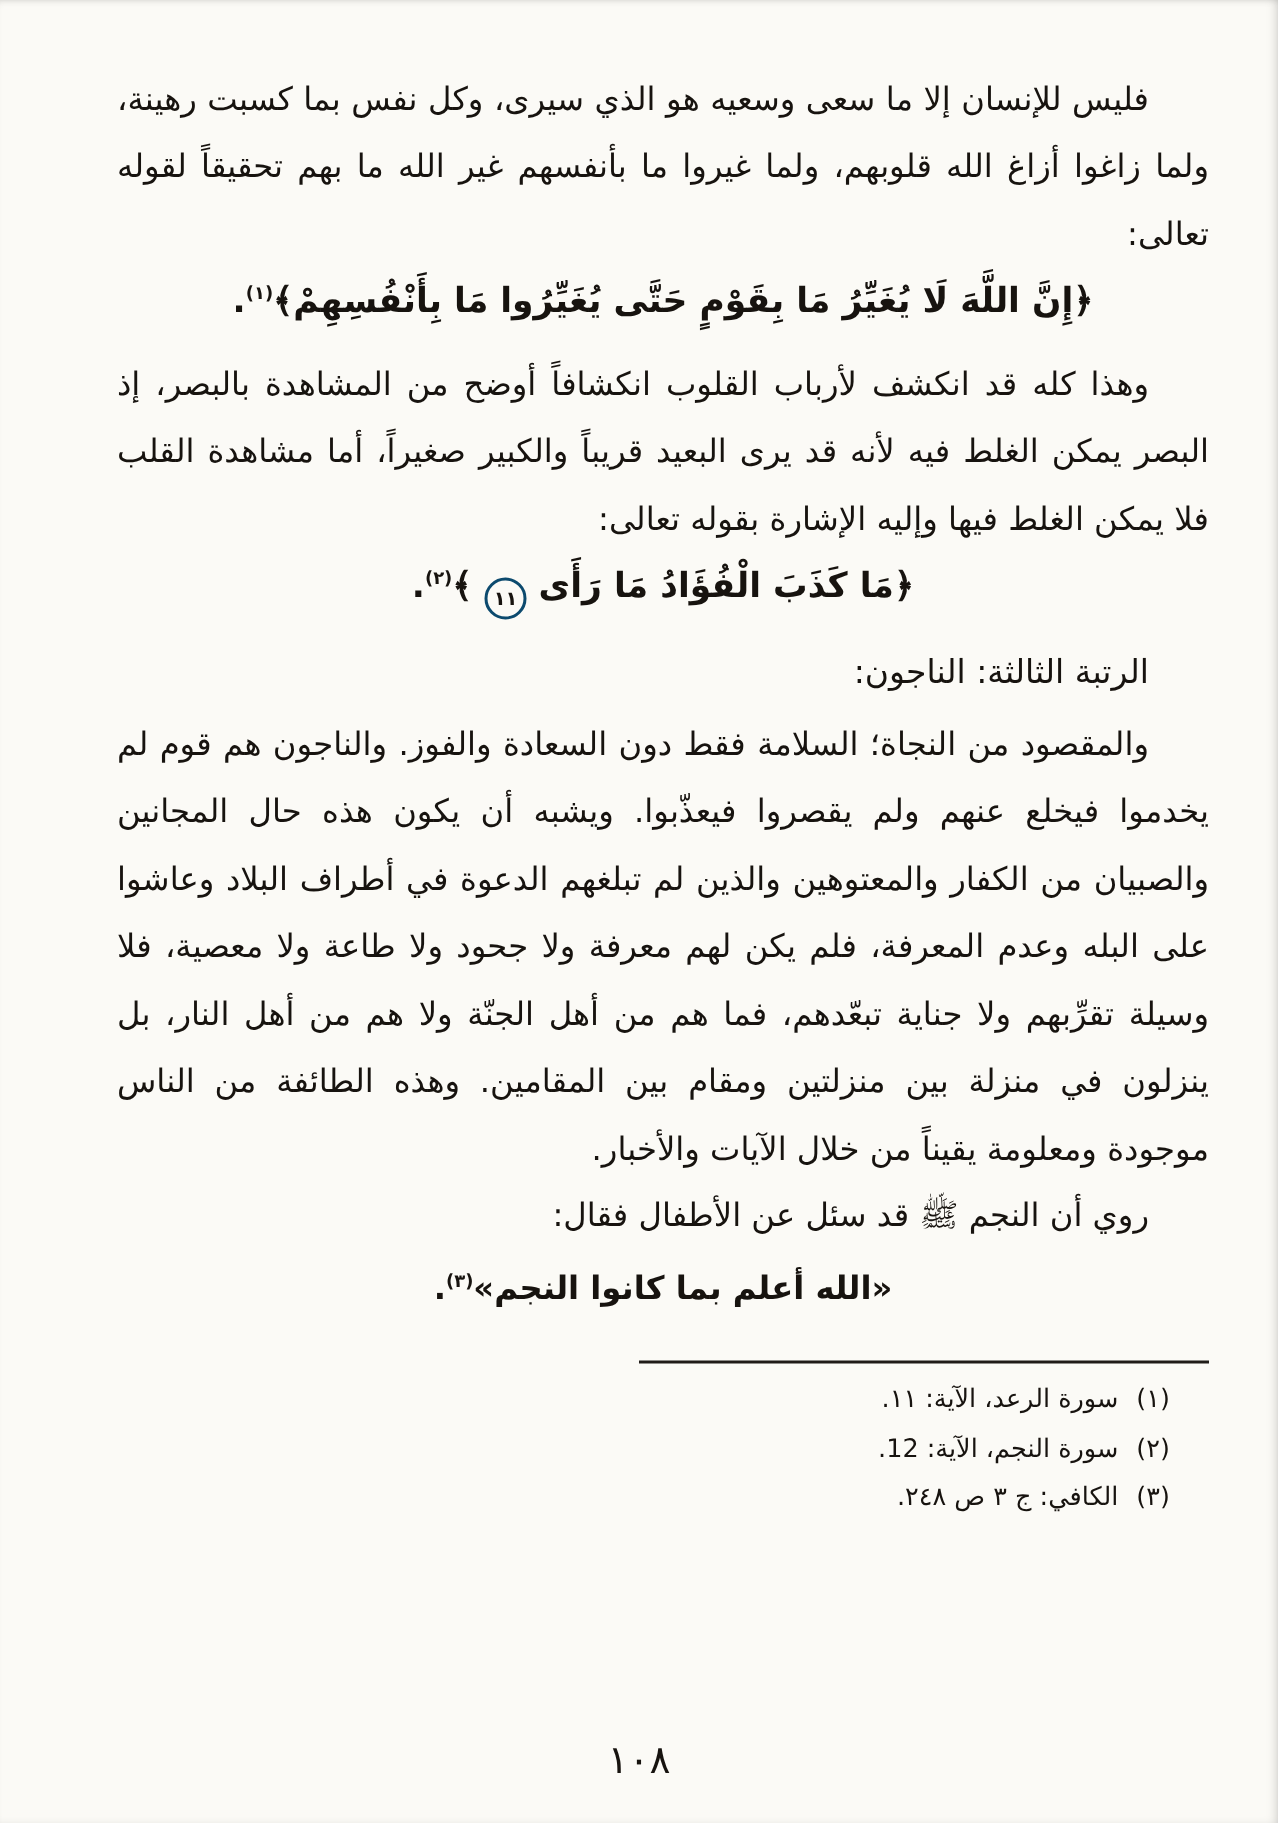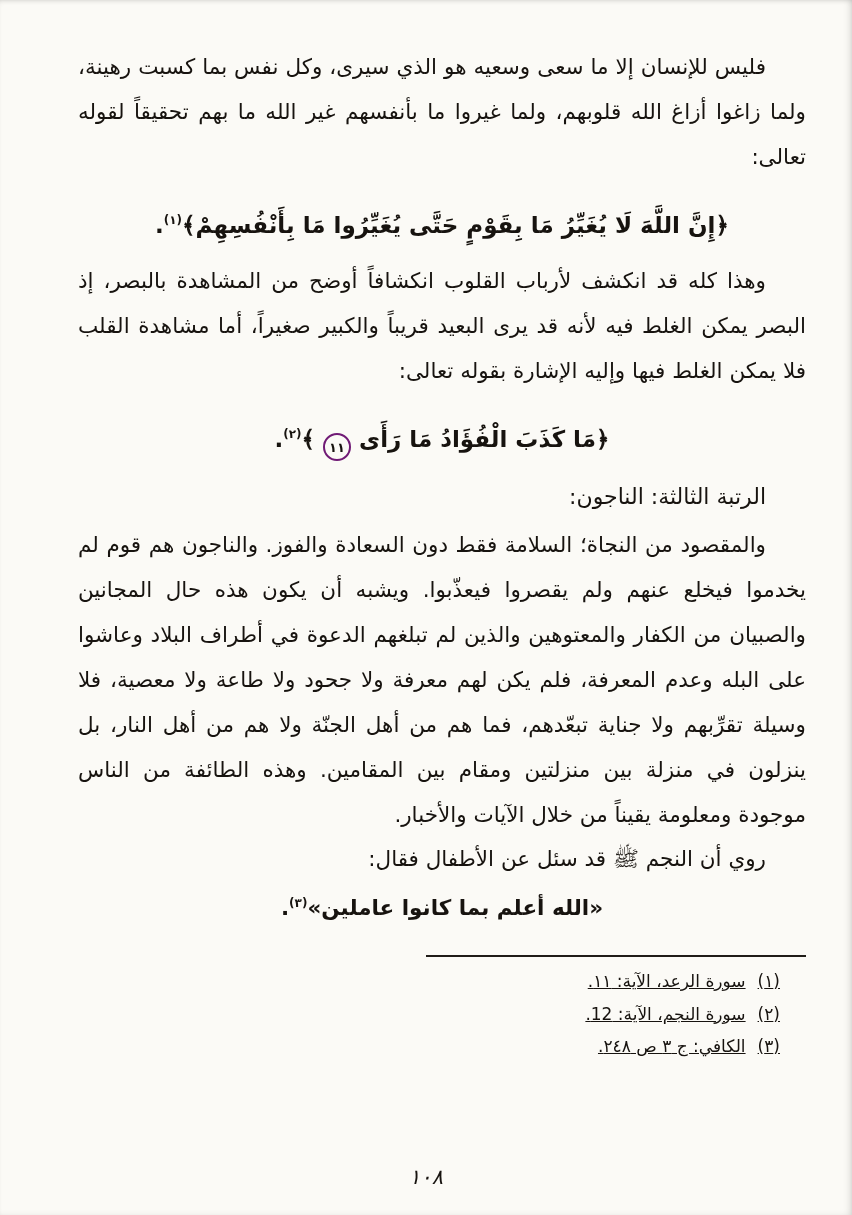--- a/index.html
+++ b/index.html
@@ -22,21 +22,21 @@
     font-size: 21.5px;
     line-height: 2.09;
     text-align: justify;
     text-indent: 40px;
   }
   .verse {
     text-align: center;
     font-weight: bold;
     font-size: 23px;
     line-height: 1.9;
-    margin: 24px 0 12px;
+    margin: 0 0 12px;
   }
   .fn-ref {
     font-size: 12px;
     font-weight: bold;
   }
   .heading {
     margin: 6px 0 4px;
     font-size: 22px;
     font-weight: normal;
     line-height: 2.05;
@@ -46,49 +46,48 @@
     text-align: center;
     font-weight: bold;
     font-size: 21.5px;
     margin: 6px 0 10px;
     line-height: 1.9;
   }
   .ayah-circle {
     display: inline-block;
     width: 28px;
     height: 28px;
-    border: 2px solid #701a75;
+    border: 2px solid #0c4a6e;
     border-radius: 50%;
     font-size: 13px;
     font-weight: bold;
     line-height: 25px;
     text-align: center;
     vertical-align: -5px;
     margin: 0 8px;
   }
   .footnotes {
     margin-top: 26px;
     font-size: 17px;
     line-height: 1.9;
   }
   .fn-divider {
     width: 380px;
     border-top: 2px solid #201c18;
     margin: 0 0 8px auto; 
   }
-  .fn-item { padding-right: 26px; text-decoration: underline; }
+  .fn-item { padding-right: 26px; }
   .fn-marker { margin-left: 12px; }
   .page-number {
     position: absolute;
     bottom: 26px;
     left: 0; right: 0;
     text-align: center;
-    font-size: 21px;
+    font-size: 26px;
     letter-spacing: 3px;
-    font-style: italic;
   }
 </style>
 </head>
 <body>
 
 <div class="page">
 
   <p class="body-par">فليس للإنسان إلا ما سعى وسعيه هو الذي سيرى، وكل نفس بما كسبت رهينة، ولما زاغوا أزاغ الله قلوبهم، ولما غيروا ما بأنفسهم غير الله ما بهم تحقيقاً لقوله تعالى:</p>
 
   <div class="verse"><span>﴿إِنَّ اللَّهَ لَا يُغَيِّرُ مَا بِقَوْمٍ حَتَّى يُغَيِّرُوا مَا بِأَنْفُسِهِمْ﴾</span><sup class="fn-ref">(١)</sup><span>.</span></div>
@@ -96,21 +95,21 @@
   <p class="body-par">وهذا كله قد انكشف لأرباب القلوب انكشافاً أوضح من المشاهدة بالبصر، إذ البصر يمكن الغلط فيه لأنه قد يرى البعيد قريباً والكبير صغيراً، أما مشاهدة القلب فلا يمكن الغلط فيها وإليه الإشارة بقوله تعالى:</p>
 
   <div class="verse"><span>﴿مَا كَذَبَ الْفُؤَادُ مَا رَأَى</span><span class="ayah-circle">١١</span><span>﴾</span><sup class="fn-ref">(٢)</sup><span>.</span></div>
 
   <p class="heading">الرتبة الثالثة: الناجون:</p>
 
   <p class="body-par">والمقصود من النجاة؛ السلامة فقط دون السعادة والفوز. والناجون هم قوم لم يخدموا فيخلع عنهم ولم يقصروا فيعذّبوا. ويشبه أن يكون هذه حال المجانين والصبيان من الكفار والمعتوهين والذين لم تبلغهم الدعوة في أطراف البلاد وعاشوا على البله وعدم المعرفة، فلم يكن لهم معرفة ولا جحود ولا طاعة ولا معصية، فلا وسيلة تقرِّبهم ولا جناية تبعّدهم، فما هم من أهل الجنّة ولا هم من أهل النار، بل ينزلون في منزلة بين منزلتين ومقام بين المقامين. وهذه الطائفة من الناس موجودة ومعلومة يقيناً من خلال الآيات والأخبار.</p>
 
   <p class="body-par">روي أن النجم ﷺ قد سئل عن الأطفال فقال:</p>
 
-  <div class="hadith"><span>«الله أعلم بما كانوا عاملين»</span><sup class="fn-ref">(٣)</sup><span>.</span></div>
+  <div class="hadith"><span>«الله أعلم بما كانوا النجم»</span><sup class="fn-ref">(٣)</sup><span>.</span></div>
 
   <div class="footnotes">
     <div class="fn-divider"></div>
     <div class="fn-item">
       <span class="fn-marker">(١)</span><span class="fn-text">سورة الرعد، الآية: ١١.</span>
     </div>
     <div class="fn-item">
       <span class="fn-marker">(٢)</span><span class="fn-text">سورة النجم، الآية: 12.</span>
     </div>
     <div class="fn-item">

